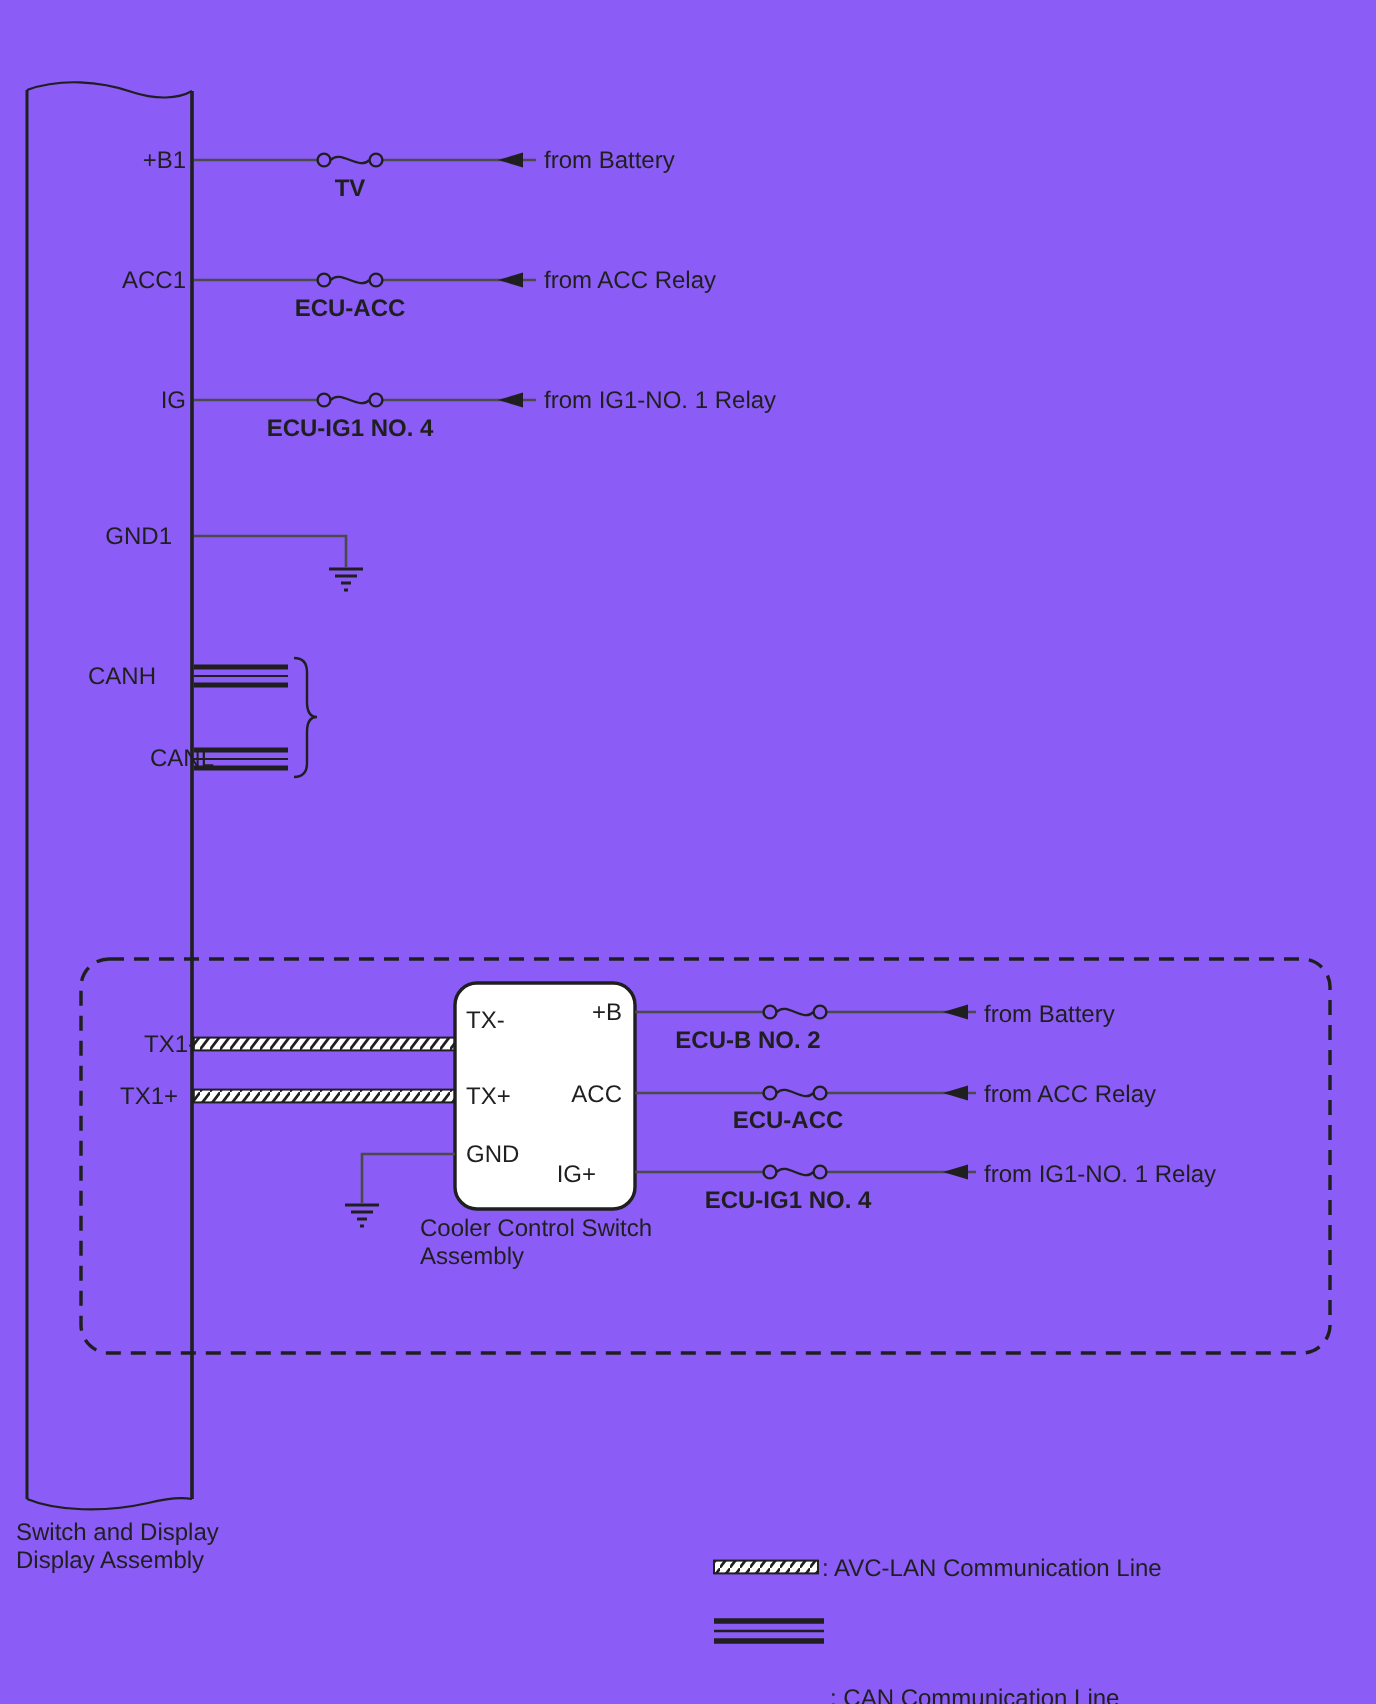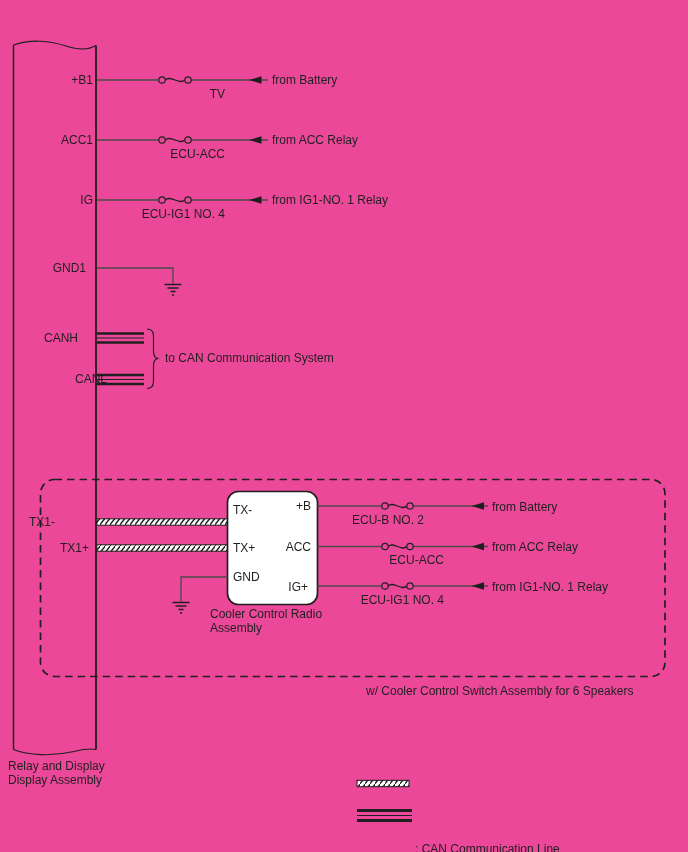--- a/index.html
+++ b/index.html
@@ -1,35 +1,35 @@
 <!DOCTYPE html>
 <html><head>
 <meta charset="utf-8">
 <style>
   html, body { margin: 0; padding: 0; background: #ffffff; }
   .stage {
     position: relative;
     width: 688px;
     height: 852px;
-    background: #ec4899;
+    background: #8b5cf6;
     font-family: "Liberation Sans", sans-serif;
     overflow: hidden;
   }
   svg.gfx { position: absolute; left: 0; top: 0; }
   .wire { stroke: #4a4a4a; stroke-width: 1.3; fill: none; }
   .blk  { stroke: #1f1f1f; fill: none; }
   .t {
     position: absolute;
     font-size: 12px;
     line-height: 14px;
     color: #1f1f1f;
     white-space: nowrap;
     z-index: 2;
   }
-  .ctr { text-align: right; }
+  .ctr { text-align: center; font-weight: bold; }
 </style>
 </head>
 <body>
 
 <div class="stage">
 
   <svg class="gfx" width="688" height="852" viewBox="0 0 688 852">
     <defs>
       <pattern id="hatch" width="5" height="7" patternUnits="userSpaceOnUse">
         <rect width="5" height="7" fill="#ffffff"></rect>
@@ -156,51 +156,50 @@
       <line x1="357" y1="820.5" x2="412" y2="820.5" stroke-width="2.8"></line>
     </g>
   </svg>
 
   <div class="t" style="top:73px;  right:595px">+B1</div>
   <div class="t" style="top:133px; right:595px">ACC1</div>
   <div class="t" style="top:193px; right:595px">IG</div>
   <div class="t" style="top:261px; right:602px">GND1</div>
   <div class="t" style="top:331px; right:610px">CANH</div>
   <div class="t" style="top:372px; right:581px">CANL</div>
-  <div class="t" style="top:515px; right:633px">TX1-</div>
+  <div class="t" style="top:515px; right:590px">TX1-</div>
   <div class="t" style="top:541px; right:599px">TX1+</div>
 
   <div class="t ctr" style="top:87px;  left:125px; width:100px">TV</div>
   <div class="t ctr" style="top:147px; left:125px; width:100px">ECU-ACC</div>
   <div class="t ctr" style="top:207px; left:125px; width:100px">ECU-IG1 NO. 4</div>
 
   <div class="t" style="top:73px;  left:272px">from Battery</div>
   <div class="t" style="top:133px; left:272px">from ACC Relay</div>
   <div class="t" style="top:193px; left:272px">from IG1-NO. 1 Relay</div>
 
-  <div class="t" style="top:351px; left:165px">to CAN Communication System</div>
 
   <div class="t" style="top:503px; left:233px">TX-</div>
   <div class="t" style="top:541px; left:233px">TX+</div>
   <div class="t" style="top:570px; left:233px">GND</div>
   <div class="t" style="top:499px; right:377px">+B</div>
   <div class="t" style="top:540px; right:377px">ACC</div>
-  <div class="t" style="top:580px; right:380px">IG+</div>
-
-  <div class="t" style="top:607px; left:210px">Cooler Control Radio</div>
+  <div class="t" style="top:580px; right:390px">IG+</div>
+
+  <div class="t" style="top:607px; left:210px">Cooler Control Switch</div>
   <div class="t" style="top:621px; left:210px">Assembly</div>
 
   <div class="t ctr" style="top:513px; left:324px; width:100px">ECU-B NO. 2</div>
   <div class="t ctr" style="top:553px; left:344px; width:100px">ECU-ACC</div>
   <div class="t ctr" style="top:593px; left:344px; width:100px">ECU-IG1 NO. 4</div>
 
   <div class="t" style="top:500px; left:492px">from Battery</div>
   <div class="t" style="top:540px; left:492px">from ACC Relay</div>
   <div class="t" style="top:580px; left:492px">from IG1-NO. 1 Relay</div>
 
-  <div class="t" style="top:684px; left:366px">w/ Cooler Control Switch Assembly for 6 Speakers</div>
-
-  <div class="t" style="top:759px; left:8px">Relay and Display</div>
+
+  <div class="t" style="top:759px; left:8px">Switch and Display</div>
   <div class="t" style="top:773px; left:8px">Display Assembly</div>
 
+  <div class="t" style="top:777px; left:411px">: AVC-LAN Communication Line</div>
   <div class="t" style="top:842px; left:415px">: CAN Communication Line</div>
 
 </div>
 
 </body></html>

